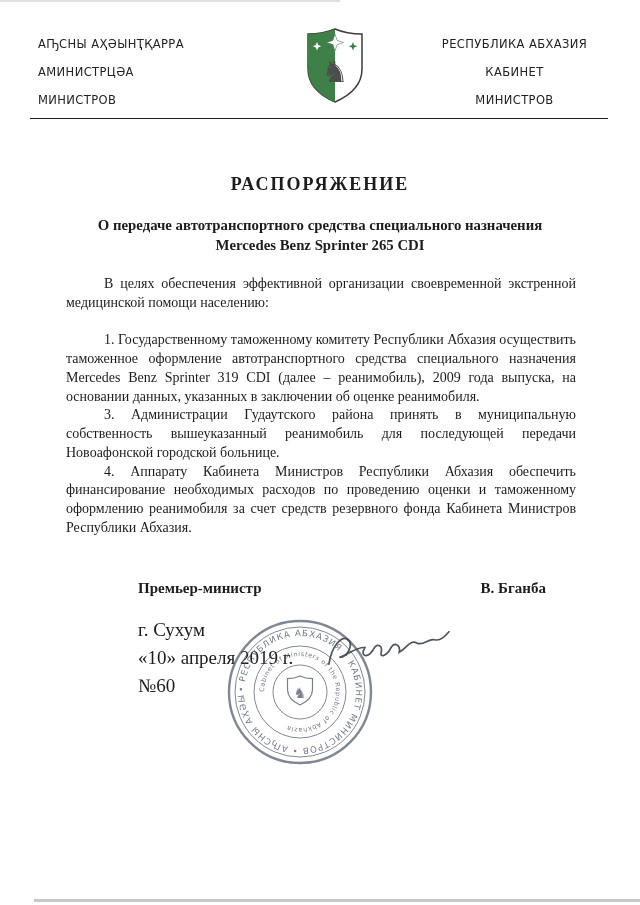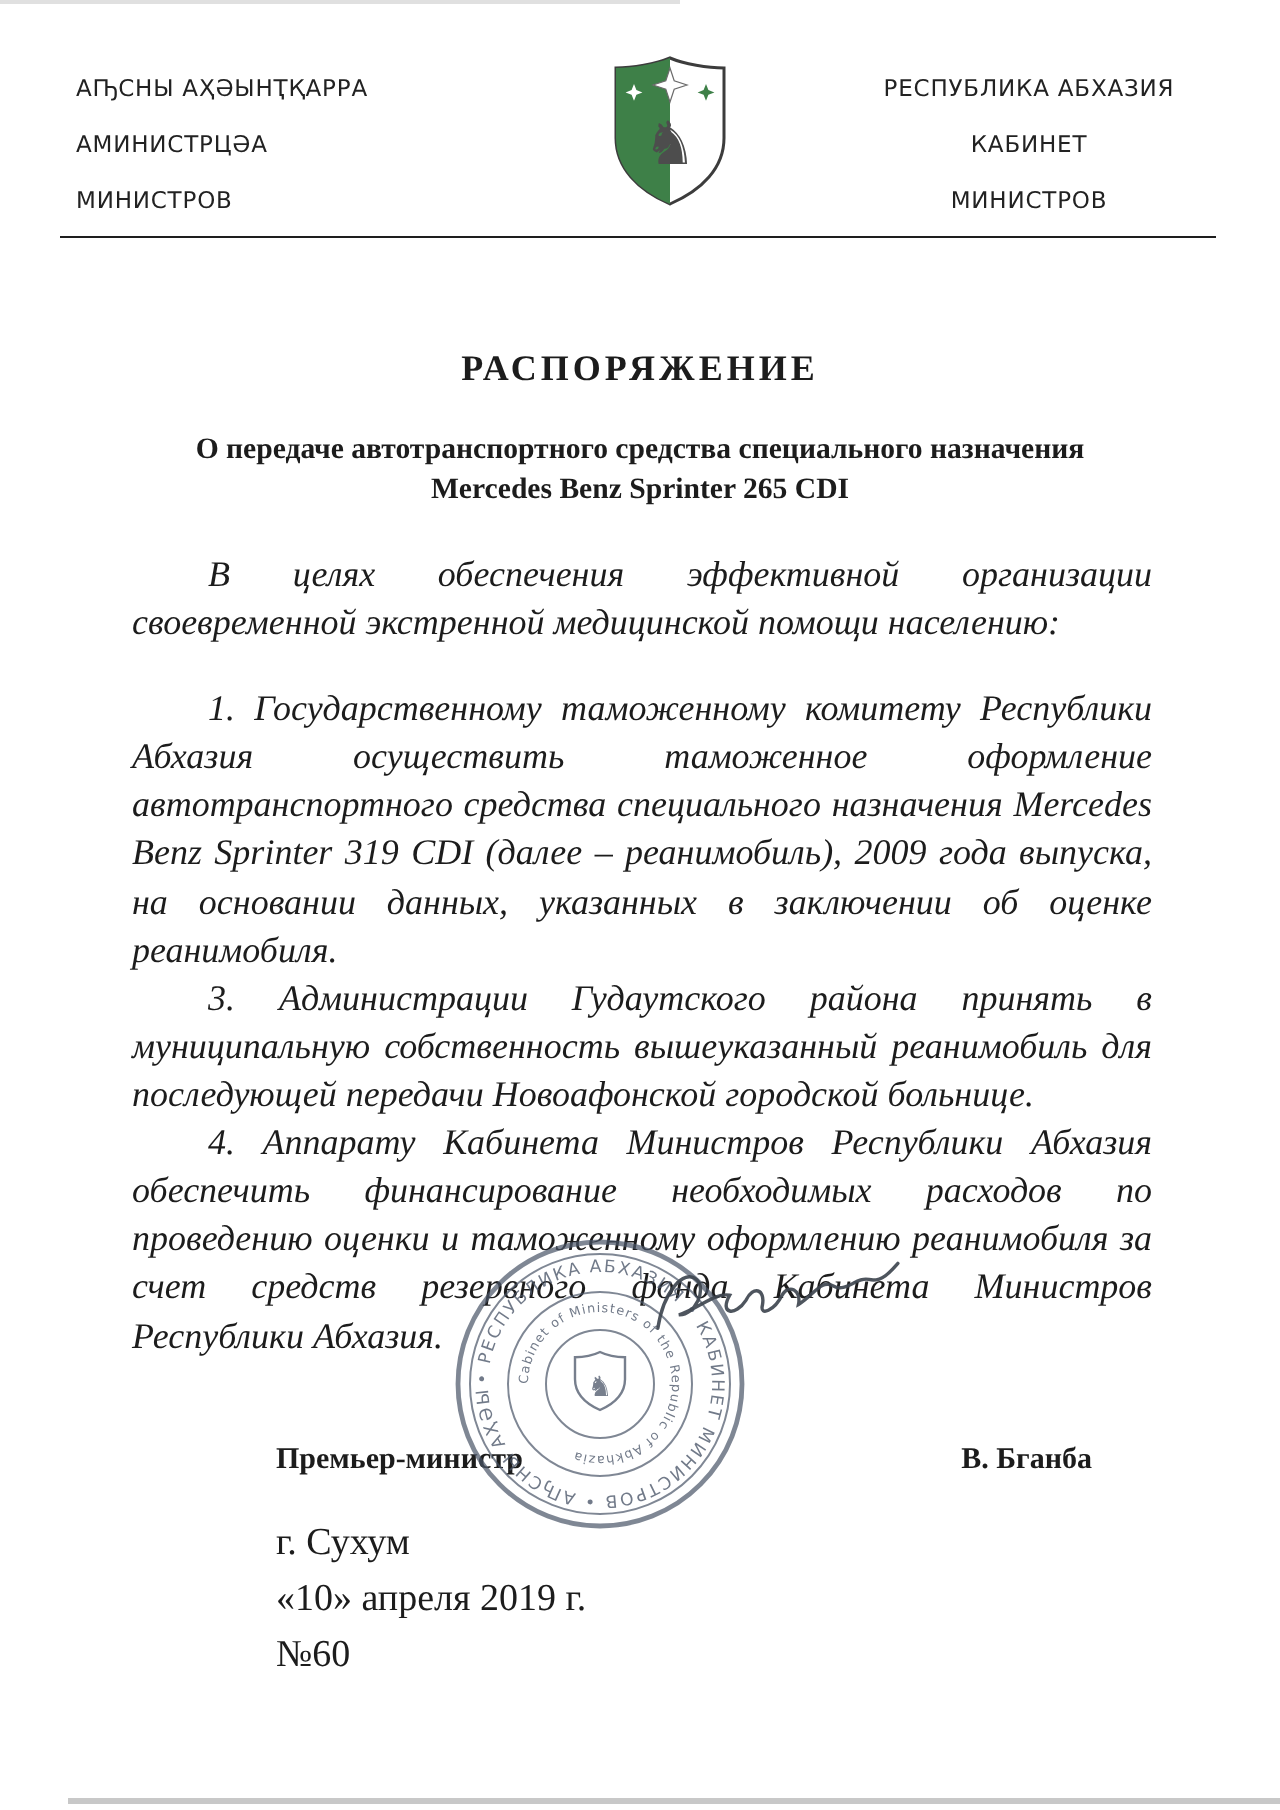--- a/index.html
+++ b/index.html
@@ -39,23 +39,22 @@
   }
   .doc-subtitle {
     margin:21px auto 0 auto;
     max-width:470px;
     text-align:center;
     font-size:14.8px; font-weight:bold; line-height:1.35;
   }
   
   .doc-body {
     padding:19px 64px 0 66px;
-    font-size:18px; line-height:1.34;
+    font-size:14px; line-height:1.34;
     text-align:justify;
-    font-style:italic;
   }
   .doc-body p { text-indent:38px; }
   .doc-body p.intro { margin-bottom:19px; }
   
   .signature-row {
     margin:42px 94px 0 138px;
     display:flex; justify-content:space-between;
     font-weight:bold; font-size:15px;
   }
   .meta-block {

